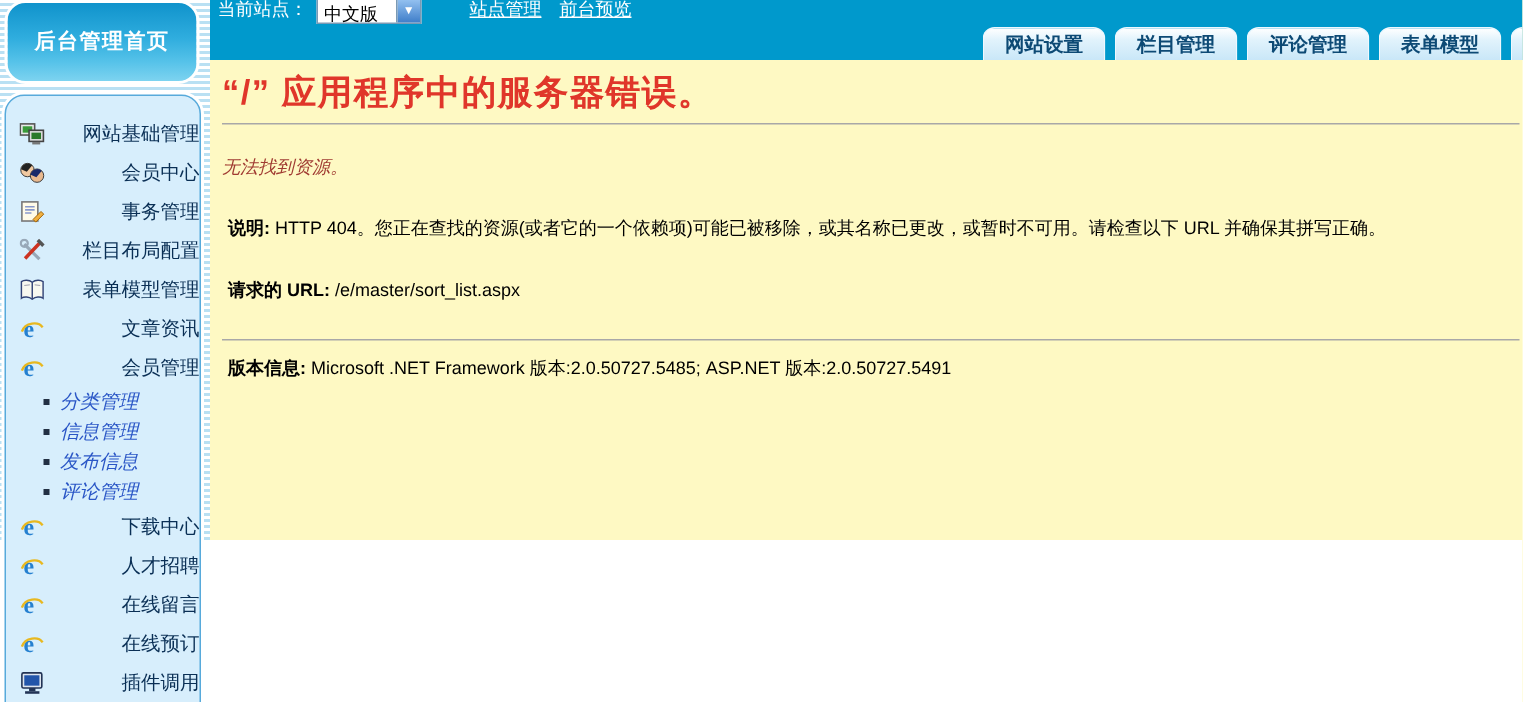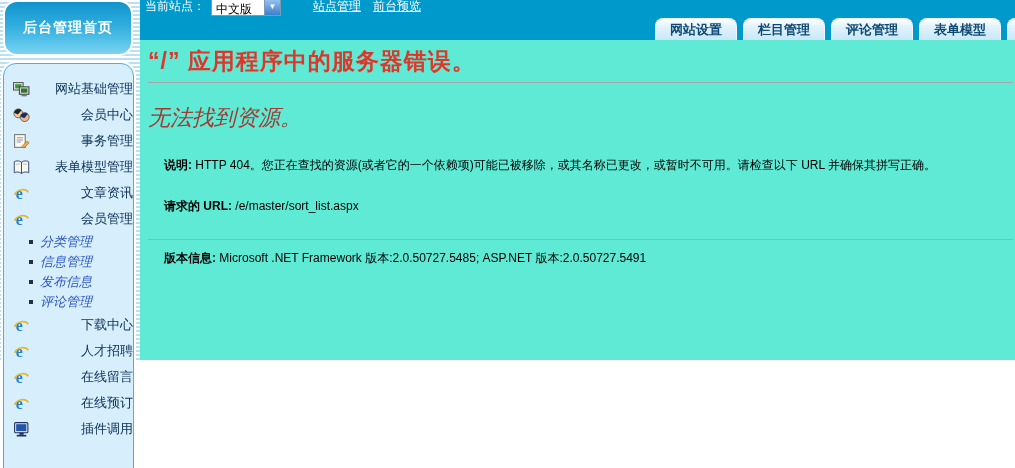--- a/index.html
+++ b/index.html
@@ -83,32 +83,32 @@
     border: 1px solid #eef8fe; border-bottom: none;
     border-radius: 8px 8px 0 0;
     color: #0d4a75; font-size: 13px; font-weight: bold; cursor: pointer;
     white-space: nowrap;
   }
   .tab-stub { width: 30px; }
 
   
   .main {
     position: absolute; left: 140px; top: 40px; width: 875px; height: 320px;
-    background: #5eead4; padding: 0 2px 0 8px; overflow: hidden;
+    background: #fef9c3; padding: 0 2px 0 8px; overflow: hidden;
   }
   .main h1 {
     margin: 6px 0 5px 0; font-size: 23px; font-weight: bold;
     color: #e0362a; letter-spacing: 1px;
   }
   .rule { border: none; border-top: 1px solid #a8a8a8; margin: 0; }
   .main h2 {
-    margin: 20px 0 16px 0; font-size: 22px; font-weight: normal;
+    margin: 20px 0 16px 0; font-size: 12px; font-weight: normal;
     font-style: italic; color: #a03b32;
   }
-  .desc { margin: 24px 0 0 16px; font-size: 12px; color: #000000; }
+  .desc { margin: 24px 0 0 4px; font-size: 12px; color: #000000; }
   .desc b { font-weight: bold; }
   .rule2 { margin-top: 24px; }
   .version { margin-top: 10px; }
 </style>
 </head>
 <body>
 
 <div class="left-rail">
   <div class="home-btn">后台管理首页</div>
   <div class="side-box">
@@ -140,20 +140,31 @@
           <span class="icon">
             <svg viewBox="0 0 16 16">
               <rect x="1.5" y="1.5" width="10" height="12" fill="#fffbe8" stroke="#777"></rect>
               <line x1="3.5" y1="4.5" x2="9.5" y2="4.5" stroke="#8899cc"></line>
               <line x1="3.5" y1="6.5" x2="9.5" y2="6.5" stroke="#8899cc"></line>
               <line x1="3.5" y1="8.5" x2="7.5" y2="8.5" stroke="#8899cc"></line>
               <path d="M8.5 12.5 L13.5 7.5 L15.2 9.2 L10.2 14.2 Z" fill="#f0b040" stroke="#a06000" stroke-width="0.6"></path>
             </svg>
           </span>
           <span class="lbl">事务管理</span>
+        </li>
+        <li class="m-item">
+          <span class="icon">
+            <svg viewBox="0 0 16 16">
+              <path d="M3 3.5 L12.5 13" stroke="#98a8b8" stroke-width="2"></path>
+              <circle cx="3" cy="3" r="2.2" fill="none" stroke="#98a8b8" stroke-width="1.4"></circle>
+              <path d="M13 2.5 L3.5 12.5" stroke="#cc3322" stroke-width="2.2"></path>
+              <path d="M11.5 1 L15 4.5" stroke="#555" stroke-width="2.2"></path>
+            </svg>
+          </span>
+          <span class="lbl">栏目布局配置</span>
         </li>
         <li class="m-item">
           <span class="icon">
             <svg viewBox="0 0 16 16">
               <path d="M8 3 C6 1.4 2.8 1.4 1.2 2.6 L1.2 13 C2.8 11.8 6 11.9 8 13.6 C10 11.9 13.2 11.8 14.8 13 L14.8 2.6 C13.2 1.4 10 1.4 8 3 Z" fill="#f8f8f0" stroke="#334477" stroke-width="0.9"></path>
               <line x1="8" y1="3" x2="8" y2="13.6" stroke="#334477" stroke-width="0.9"></line>
               <line x1="3" y1="5" x2="6.5" y2="4.6" stroke="#99a" stroke-width="0.6"></line>
               <line x1="9.5" y1="4.6" x2="13" y2="5" stroke="#99a" stroke-width="0.6"></line>
             </svg>
           </span>

